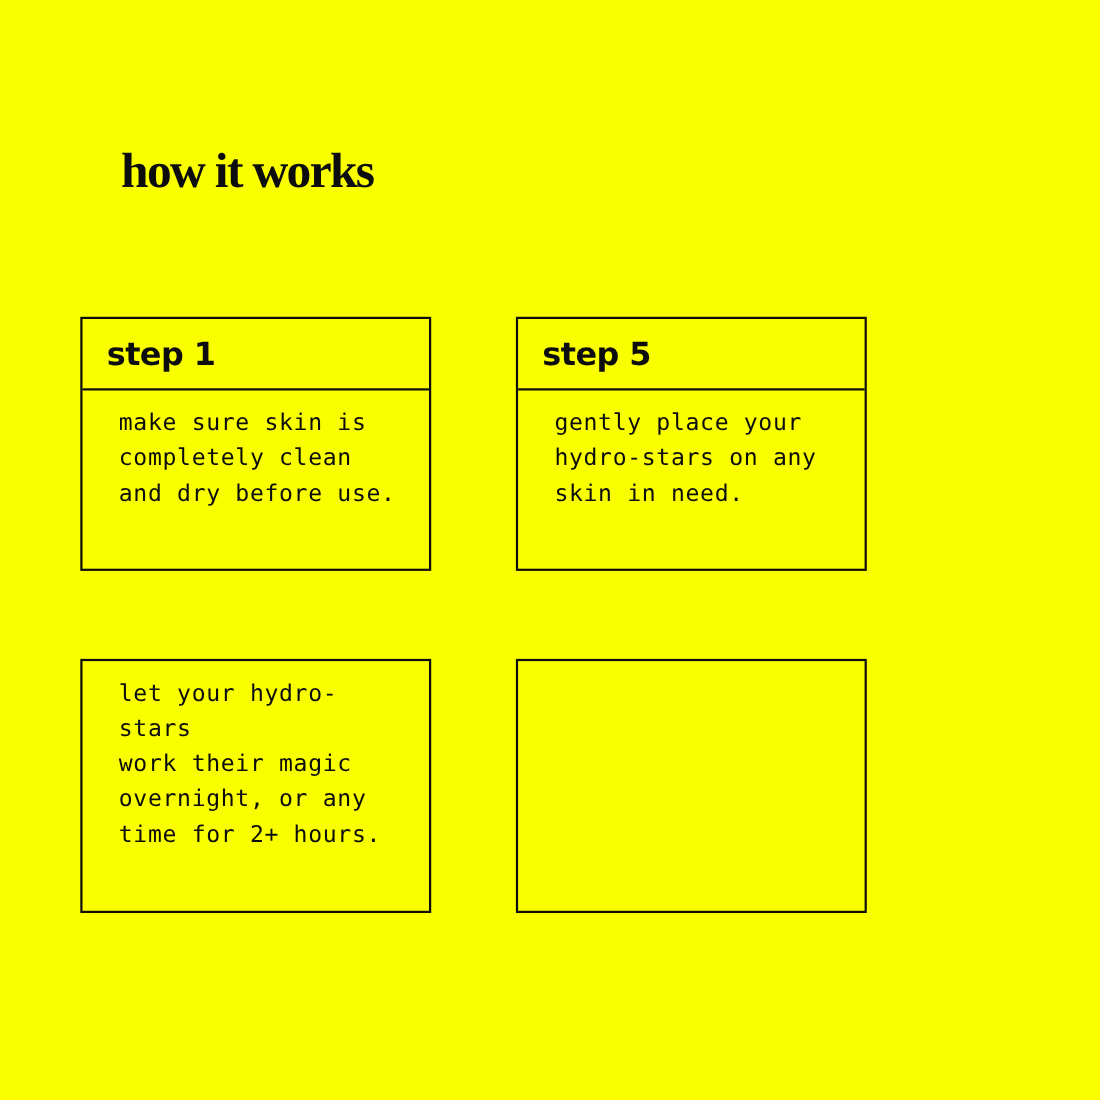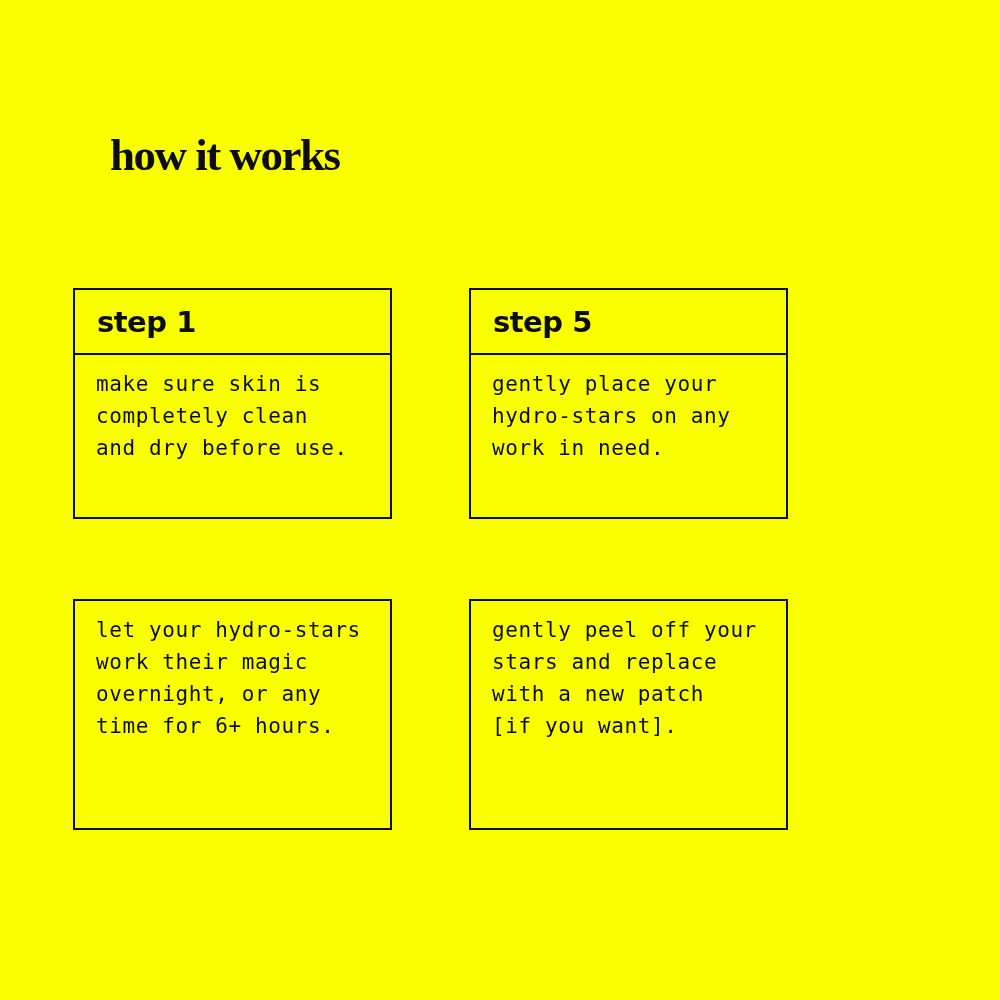--- a/index.html
+++ b/index.html
@@ -48,20 +48,21 @@
   }
   .card-header .step-label {
     font-family: "DejaVu Sans", sans-serif;
     font-weight: bold;
     font-size: 29px;
     letter-spacing: -0.5px;
     color: var(--ink, #0d0d0d);
   }
   .card-body {
     padding: 13px 18px 0 21px;
+    margin-left: 12px;
   }
   .card-body .step-text {
     font-family: "DejaVu Sans Mono", "Liberation Mono", monospace;
     font-size: 21px;
     letter-spacing: 0.6px;
     line-height: 32px;
     color: var(--ink, #0d0d0d);
     white-space: pre-line;
   }
 </style>
@@ -81,33 +82,27 @@
   </div>
 </div>
 
 <div class="card pos-2">
   <div class="card-header">
     <span class="step-label">step 5</span>
   </div>
   <div class="card-body">
     <div class="step-text">gently place your
 hydro-stars on any
-work in need.</div>
+skin in need.</div>
   </div>
 </div>
 
 <div class="card pos-3">
   <div class="card-body">
     <div class="step-text">let your hydro-stars
 work their magic
 overnight, or any
-time for 6+ hours.</div>
+time for 2+ hours.</div>
   </div>
 </div>
 
 <div class="card pos-4">
-  <div class="card-body">
-    <div class="step-text">gently peel off your
-stars and replace
-with a new patch
-[if you want].</div>
-  </div>
 </div>
 
 </body></html>

